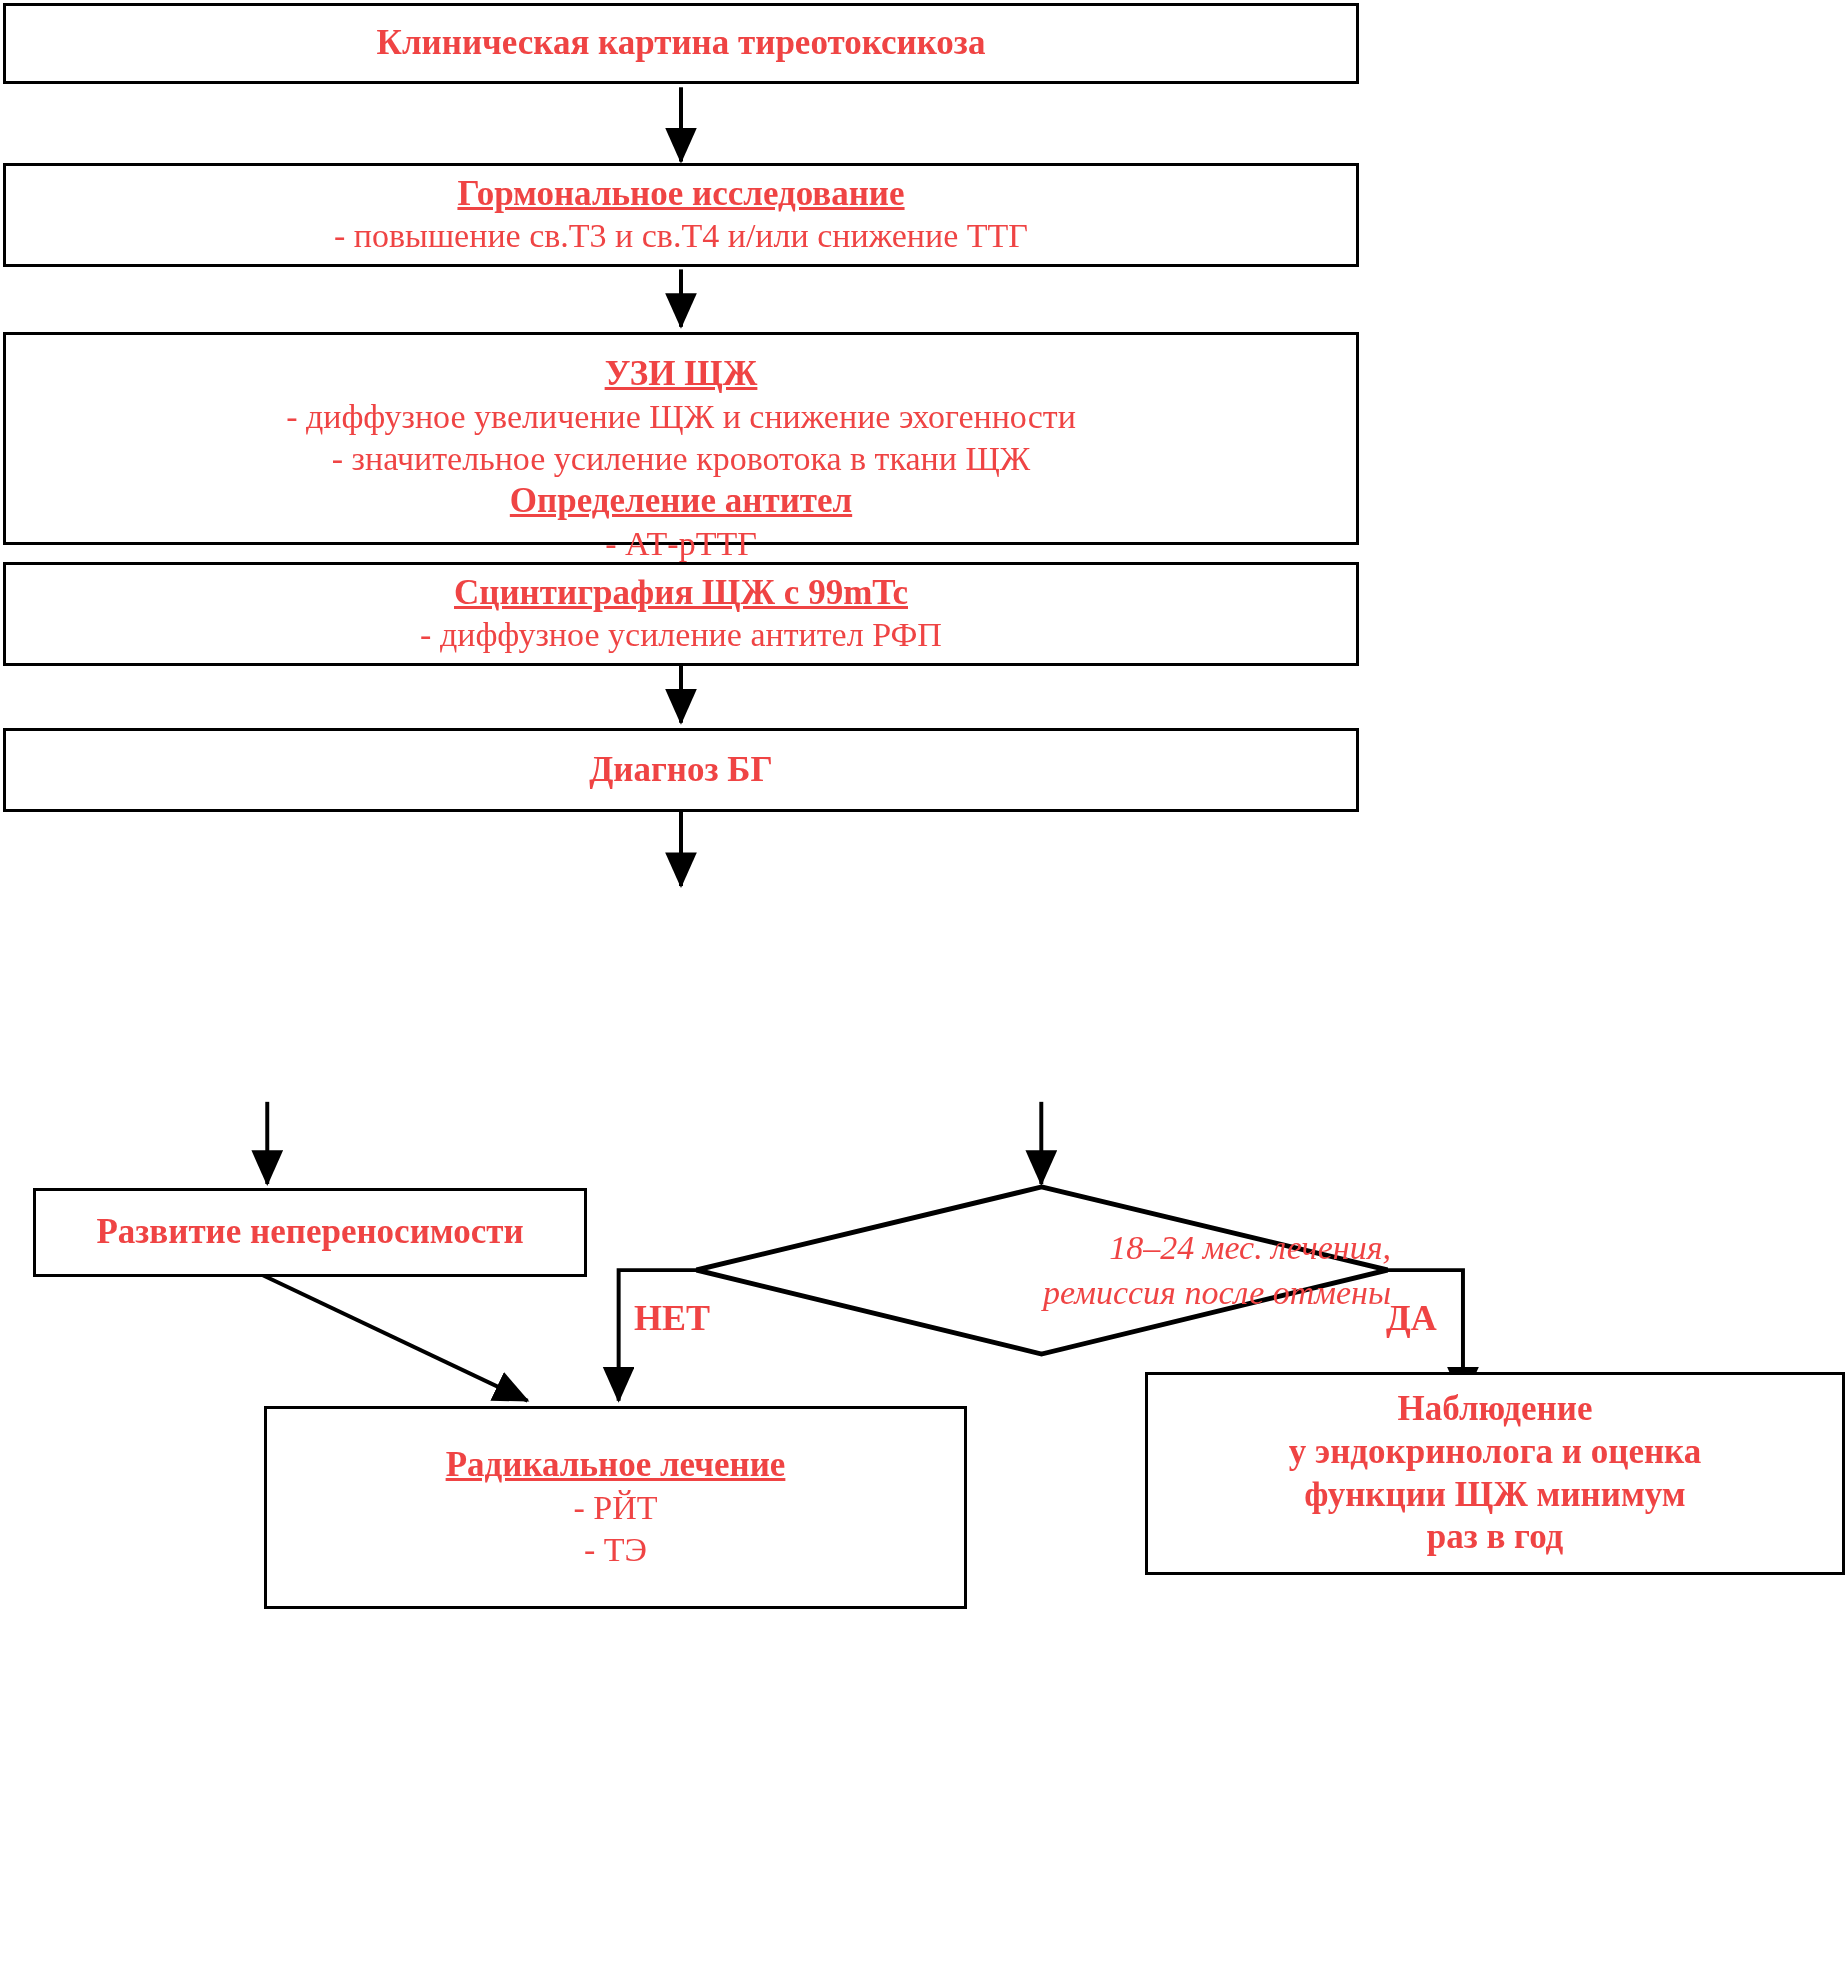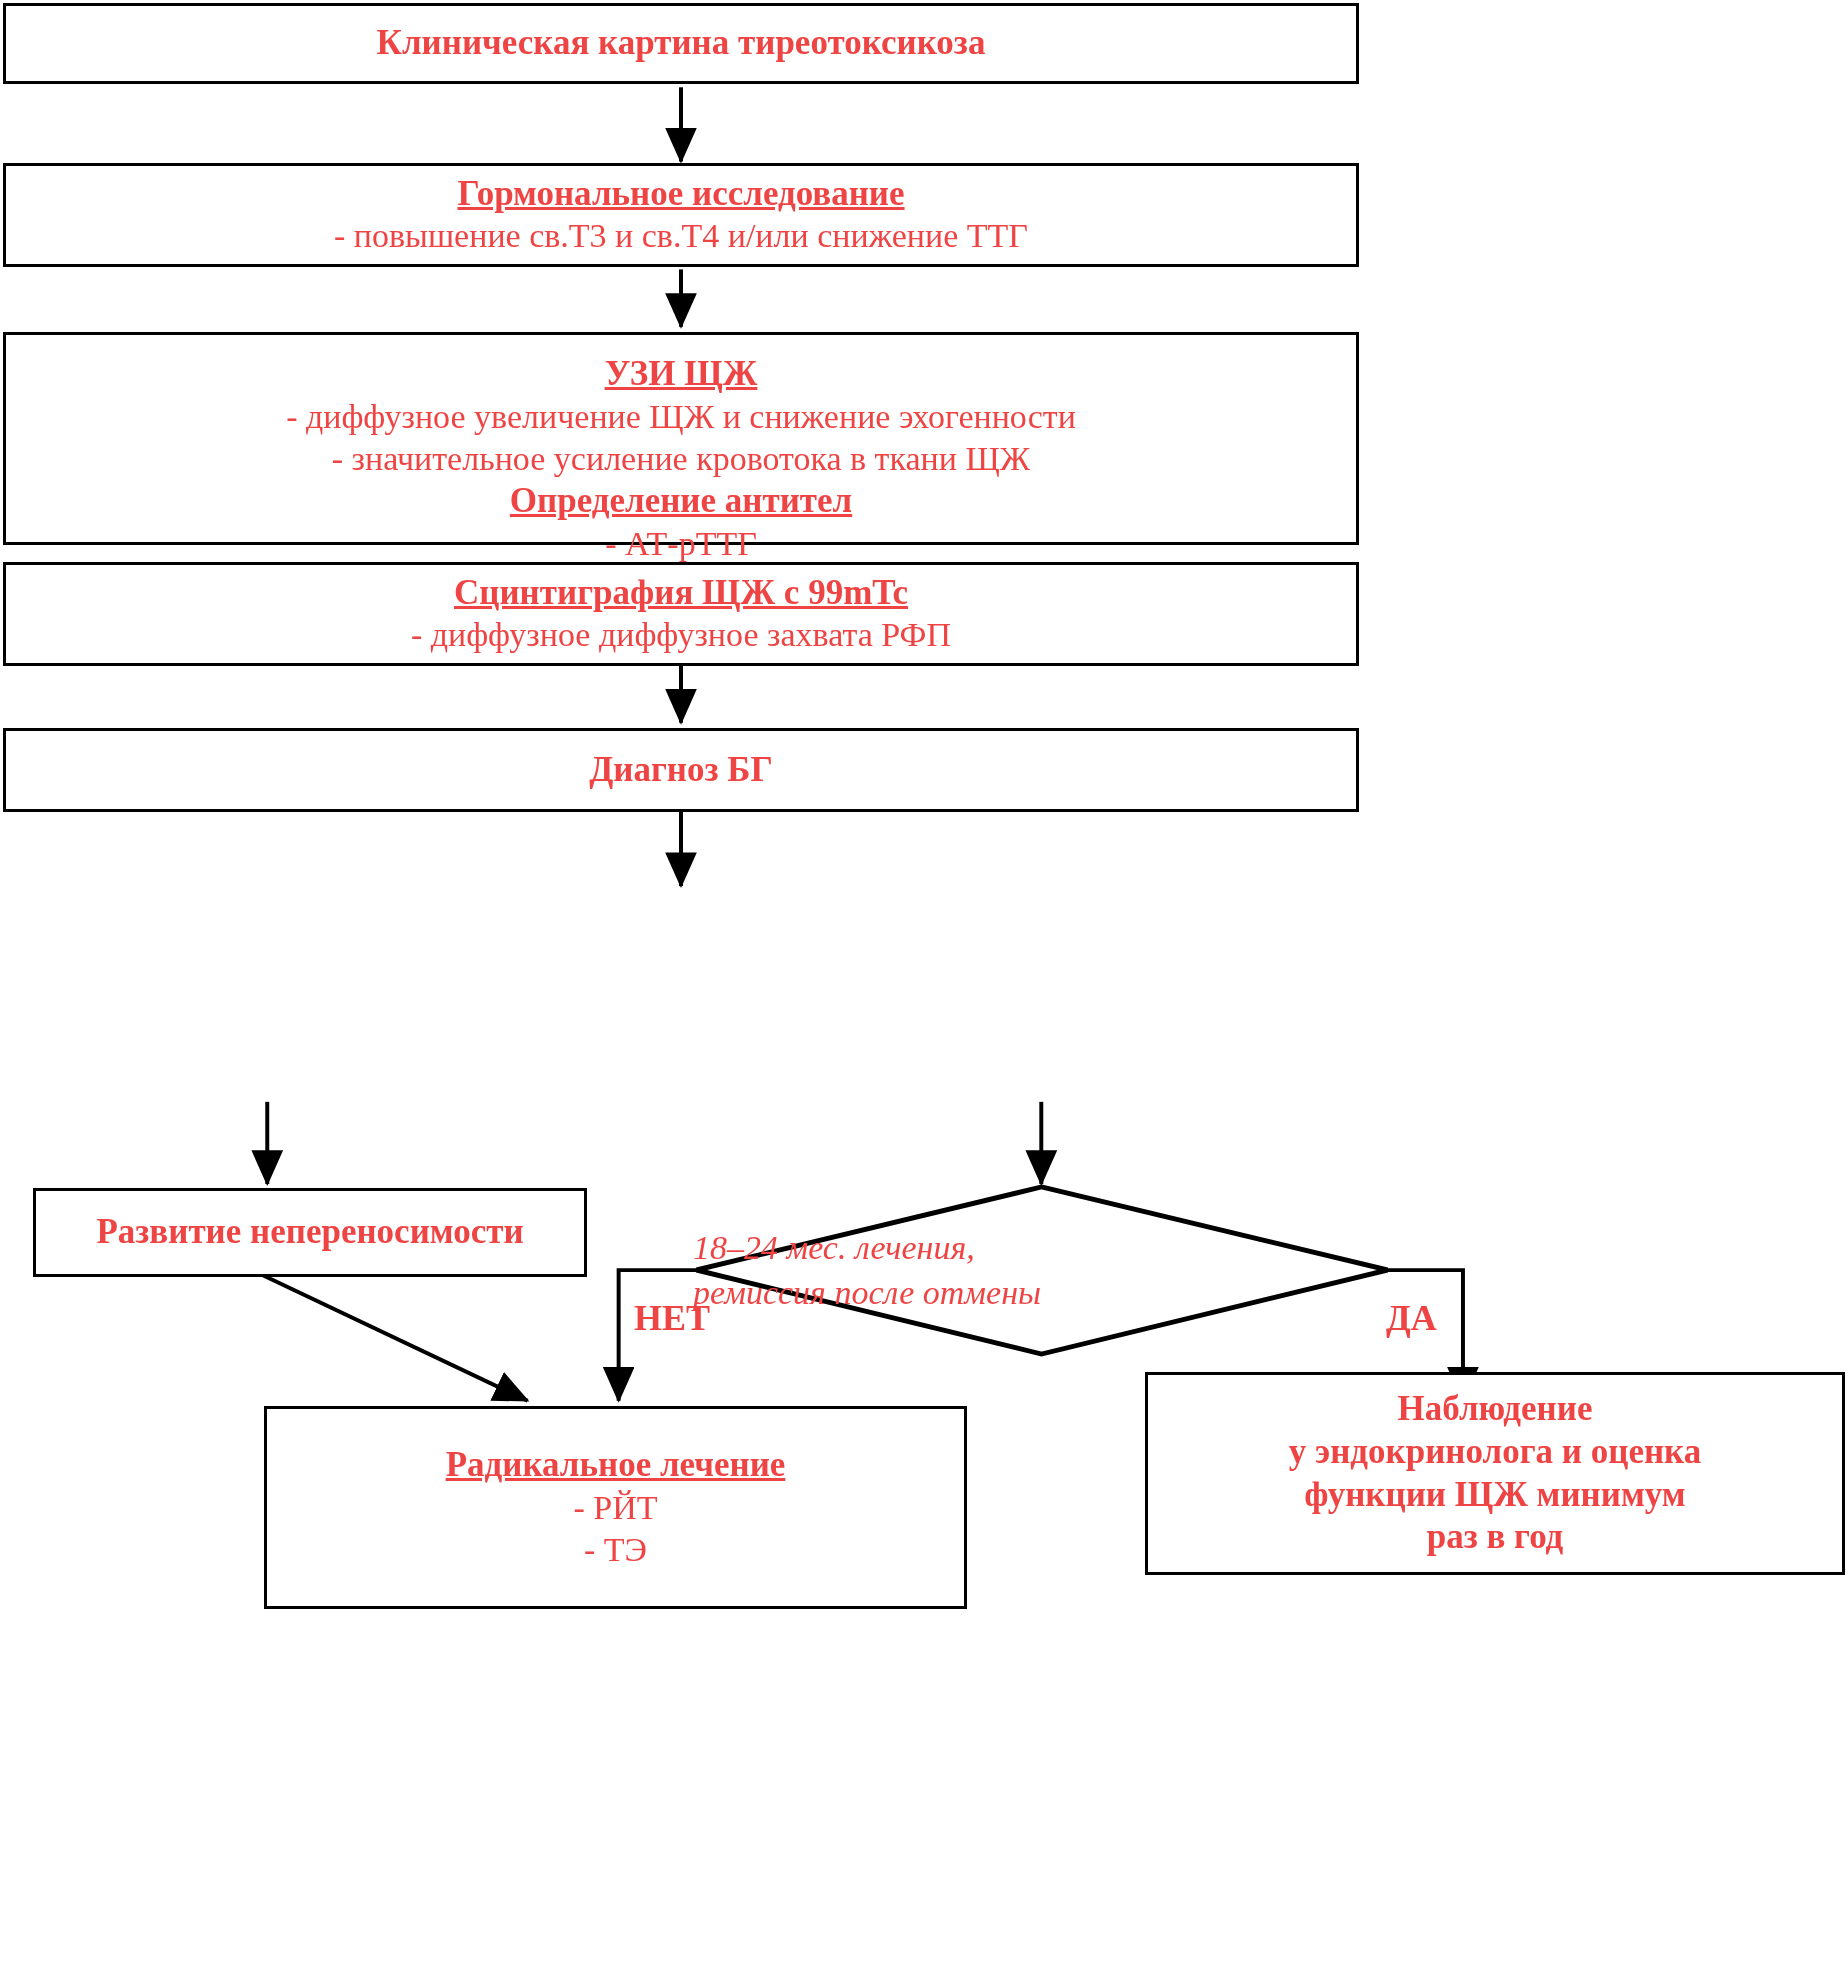--- a/index.html
+++ b/index.html
@@ -61,21 +61,21 @@
   .diamond-wrap {
     position: absolute;
   }
   .diamond-wrap svg { display: block; }
   .diamond-text {
     position: absolute;
     left: 0; top: 0;
     width: 100%; height: 100%;
     display: flex;
     flex-direction: column;
-    align-items: flex-start;
+    align-items: flex-end;
     justify-content: center;
     font-style: italic;
     font-size: 34px;
     line-height: 1.3;
     text-align: center;
     pointer-events: none;
   }
   .diamond-text .dl { white-space: nowrap; }
 
   
@@ -137,21 +137,21 @@
     <div class="line-title">УЗИ ЩЖ</div>
     <div class="line-plain">-  диффузное увеличение ЩЖ и снижение эхогенности</div>
     <div class="line-plain">-  значительное усиление кровотока в ткани ЩЖ</div>
     <div class="spacer-line"></div>
     <div class="line-title">Определение антител</div>
     <div class="line-plain">-  АТ-рТТГ</div>
   </div>
 
   <div class="box" style="left:3px; top:562px; width:1356px; height:104px;">
     <div class="line-title">Сцинтиграфия ЩЖ с 99mTc</div>
-    <div class="line-plain">-  диффузное диффузное захвата РФП</div>
+    <div class="line-plain">-  диффузное усиление антител РФП</div>
   </div>
 
   <div class="box" style="left:3px; top:728px; width:1356px; height:84px;">
     <div class="line-bold">Диагноз БГ</div>
   </div>
 
 
   <div class="box" style="left:3px; top:1188px; width:554px; height:89px;margin-left:30px;">
     <div class="line-bold">Развитие непереносимости</div>
   </div>

